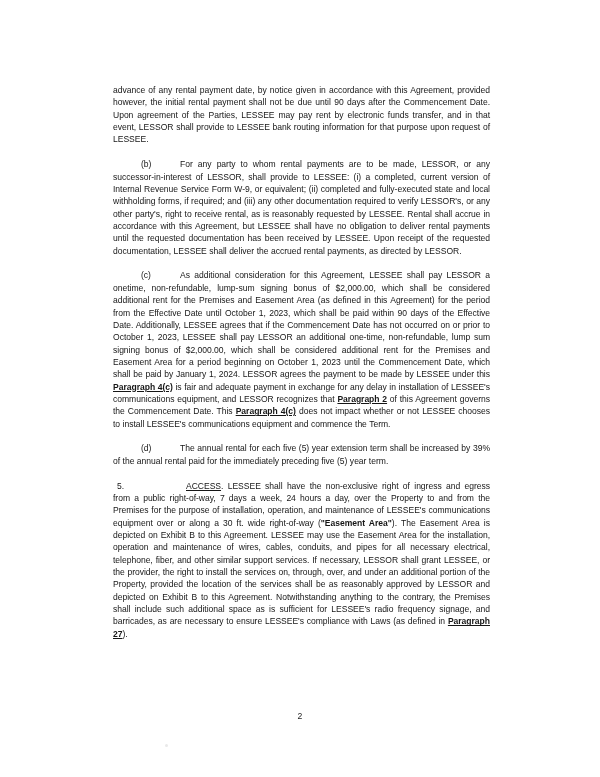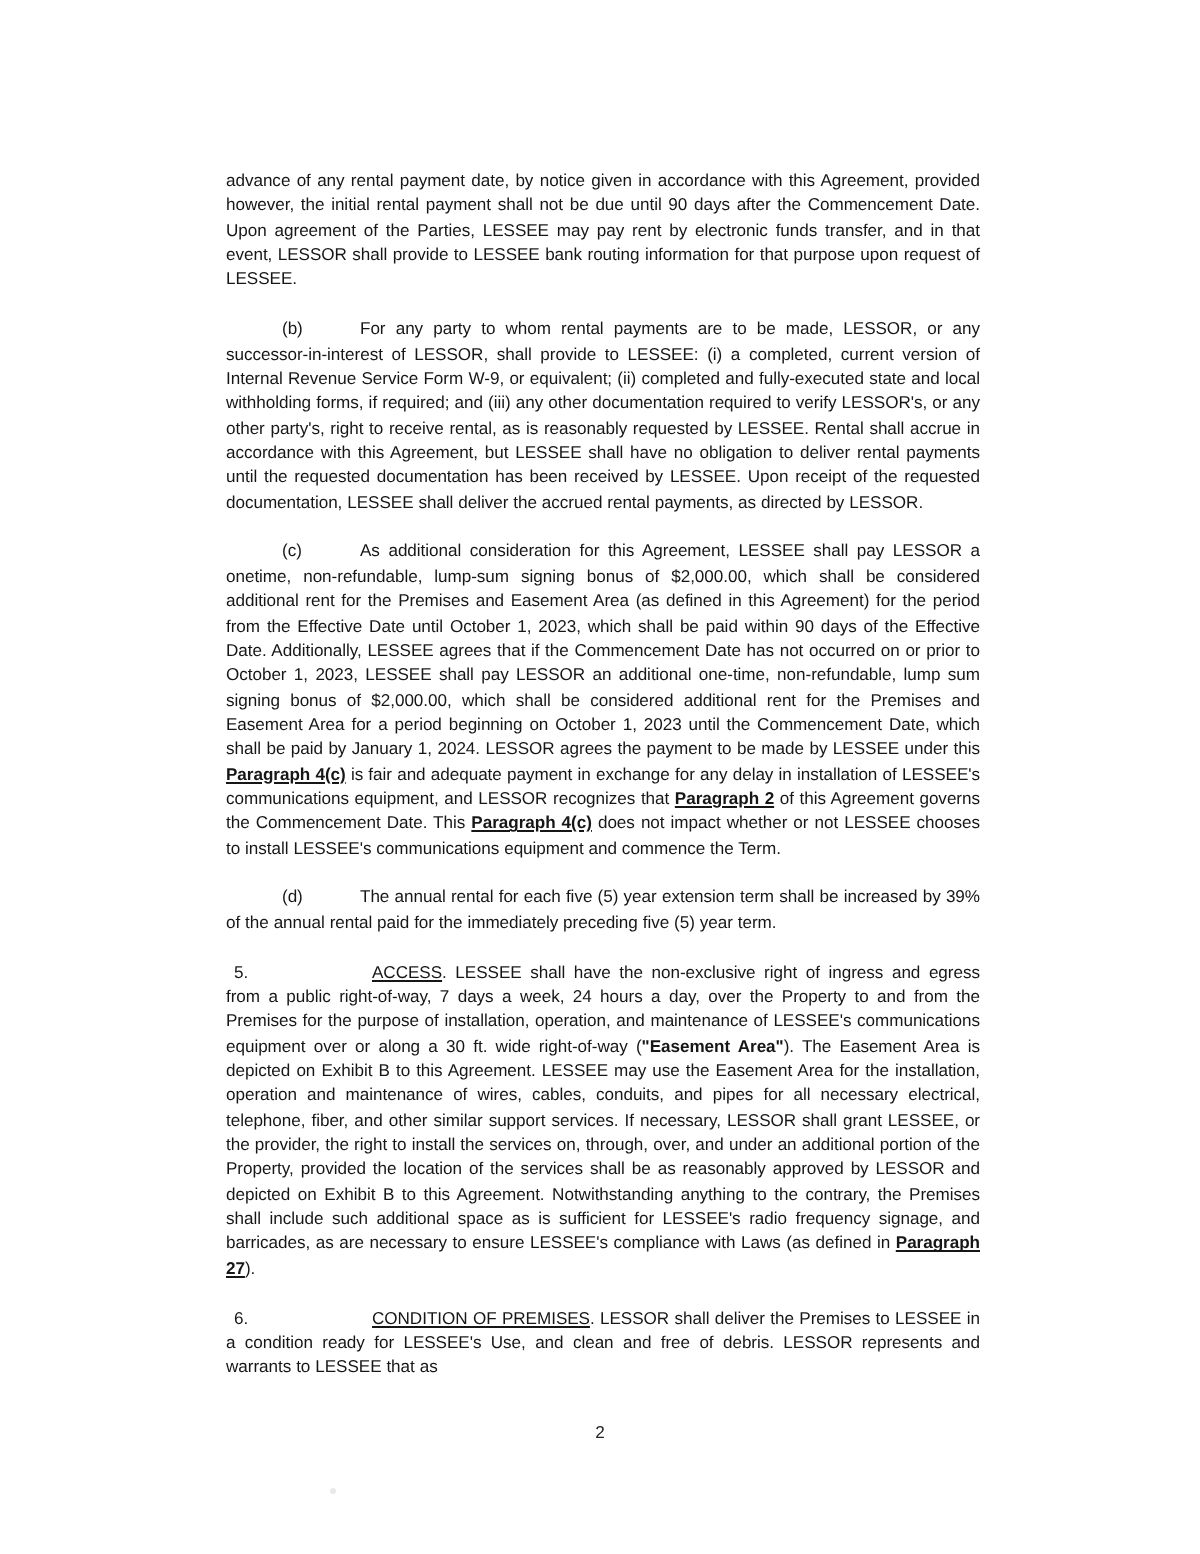--- a/index.html
+++ b/index.html
@@ -97,21 +97,20 @@
     <p class="para"><span>advance of any rental payment date, by notice given in accordance with this Agreement, provided however, the initial rental payment shall not be due until 90 days after the Commencement Date. Upon agreement of the Parties, LESSEE may pay rent by electronic funds transfer, and in that event, LESSOR shall provide to LESSEE bank routing information for that purpose upon request of LESSEE.</span></p>
 
     <p class="para"><span class="lbl">(b)</span><span>For any party to whom rental payments are to be made, LESSOR, or any successor-in-interest of LESSOR, shall provide to LESSEE: (i) a completed, current version of Internal Revenue Service Form W-9, or equivalent; (ii) completed and fully-executed state and local withholding forms, if required; and (iii) any other documentation required to verify LESSOR's, or any other party's, right to receive rental, as is reasonably requested by LESSEE. Rental shall accrue in accordance with this Agreement, but LESSEE shall have no obligation to deliver rental payments until the requested documentation has been received by LESSEE. Upon receipt of the requested documentation, LESSEE shall deliver the accrued rental payments, as directed by LESSOR.</span></p>
 
     <p class="para"><span class="lbl">(c)</span><span>As additional consideration for this Agreement, LESSEE shall pay LESSOR a onetime, non-refundable, lump-sum signing bonus of $2,000.00, which shall be considered additional rent for the Premises and Easement Area (as defined in this Agreement) for the period from the Effective Date until October 1, 2023, which shall be paid within 90 days of the Effective Date. Additionally, LESSEE agrees that if the Commencement Date has not occurred on or prior to October 1, 2023, LESSEE shall pay LESSOR an additional one-time, non-refundable, lump sum signing bonus of $2,000.00, which shall be considered additional rent for the Premises and Easement Area for a period beginning on October 1, 2023 until the Commencement Date, which shall be paid by January 1, 2024.  LESSOR agrees the payment to be made by LESSEE under this </span><span class="bu">Paragraph 4(c)</span><span> is fair and adequate payment in exchange for any delay in installation of LESSEE's communications equipment, and LESSOR recognizes that </span><span class="bu">Paragraph 2</span><span> of this Agreement governs the Commencement Date. This </span><span class="bu">Paragraph 4(c)</span><span> does not impact whether or not LESSEE chooses to install LESSEE's communications equipment and commence the Term.</span></p>
 
     <p class="para"><span class="lbl">(d)</span><span>The annual rental for each five (5) year extension term shall be increased by 39% of the annual rental paid for the immediately preceding five (5) year term.</span></p>
 
     <p class="para"><span class="lbl-num">5.</span><span class="u">ACCESS</span><span>.  LESSEE shall have the non-exclusive right of ingress and egress from a public right-of-way, 7 days a week, 24 hours a day, over the Property to and from the Premises for the purpose of installation, operation, and maintenance of LESSEE's communications equipment over or along a 30 ft. wide right-of-way (</span><span class="b">"Easement Area"</span><span>).  The Easement Area is depicted on Exhibit B to this Agreement.  LESSEE may use the Easement Area for the installation, operation and maintenance of wires, cables, conduits, and pipes for all necessary electrical, telephone, fiber, and other similar support services.  If necessary, LESSOR shall grant LESSEE, or the provider, the right to install the services on, through, over, and under an additional portion of the Property, provided the location of the services shall be as reasonably approved by LESSOR and depicted on Exhibit B to this Agreement.  Notwithstanding anything to the contrary, the Premises shall include such additional space as is sufficient for LESSEE's radio frequency signage, and barricades, as are necessary to ensure LESSEE's compliance with Laws (as defined in </span><span class="bu">Paragraph 27</span><span>).</span></p>
 
-    <p class="para"><span class="lbl-num">6.</span><span class="u">CONDITION OF PREMISES</span><span>.  LESSOR shall deliver the Premises to LESSEE in a condition ready for LESSEE's Use, and clean and free of debris.  LESSOR represents and warrants to LESSEE that as</span></p>
 
   </div>
 
   <div class="page-number">2</div>
 
   <div class="speck"></div>
 
 </div>
 
 </body></html>

